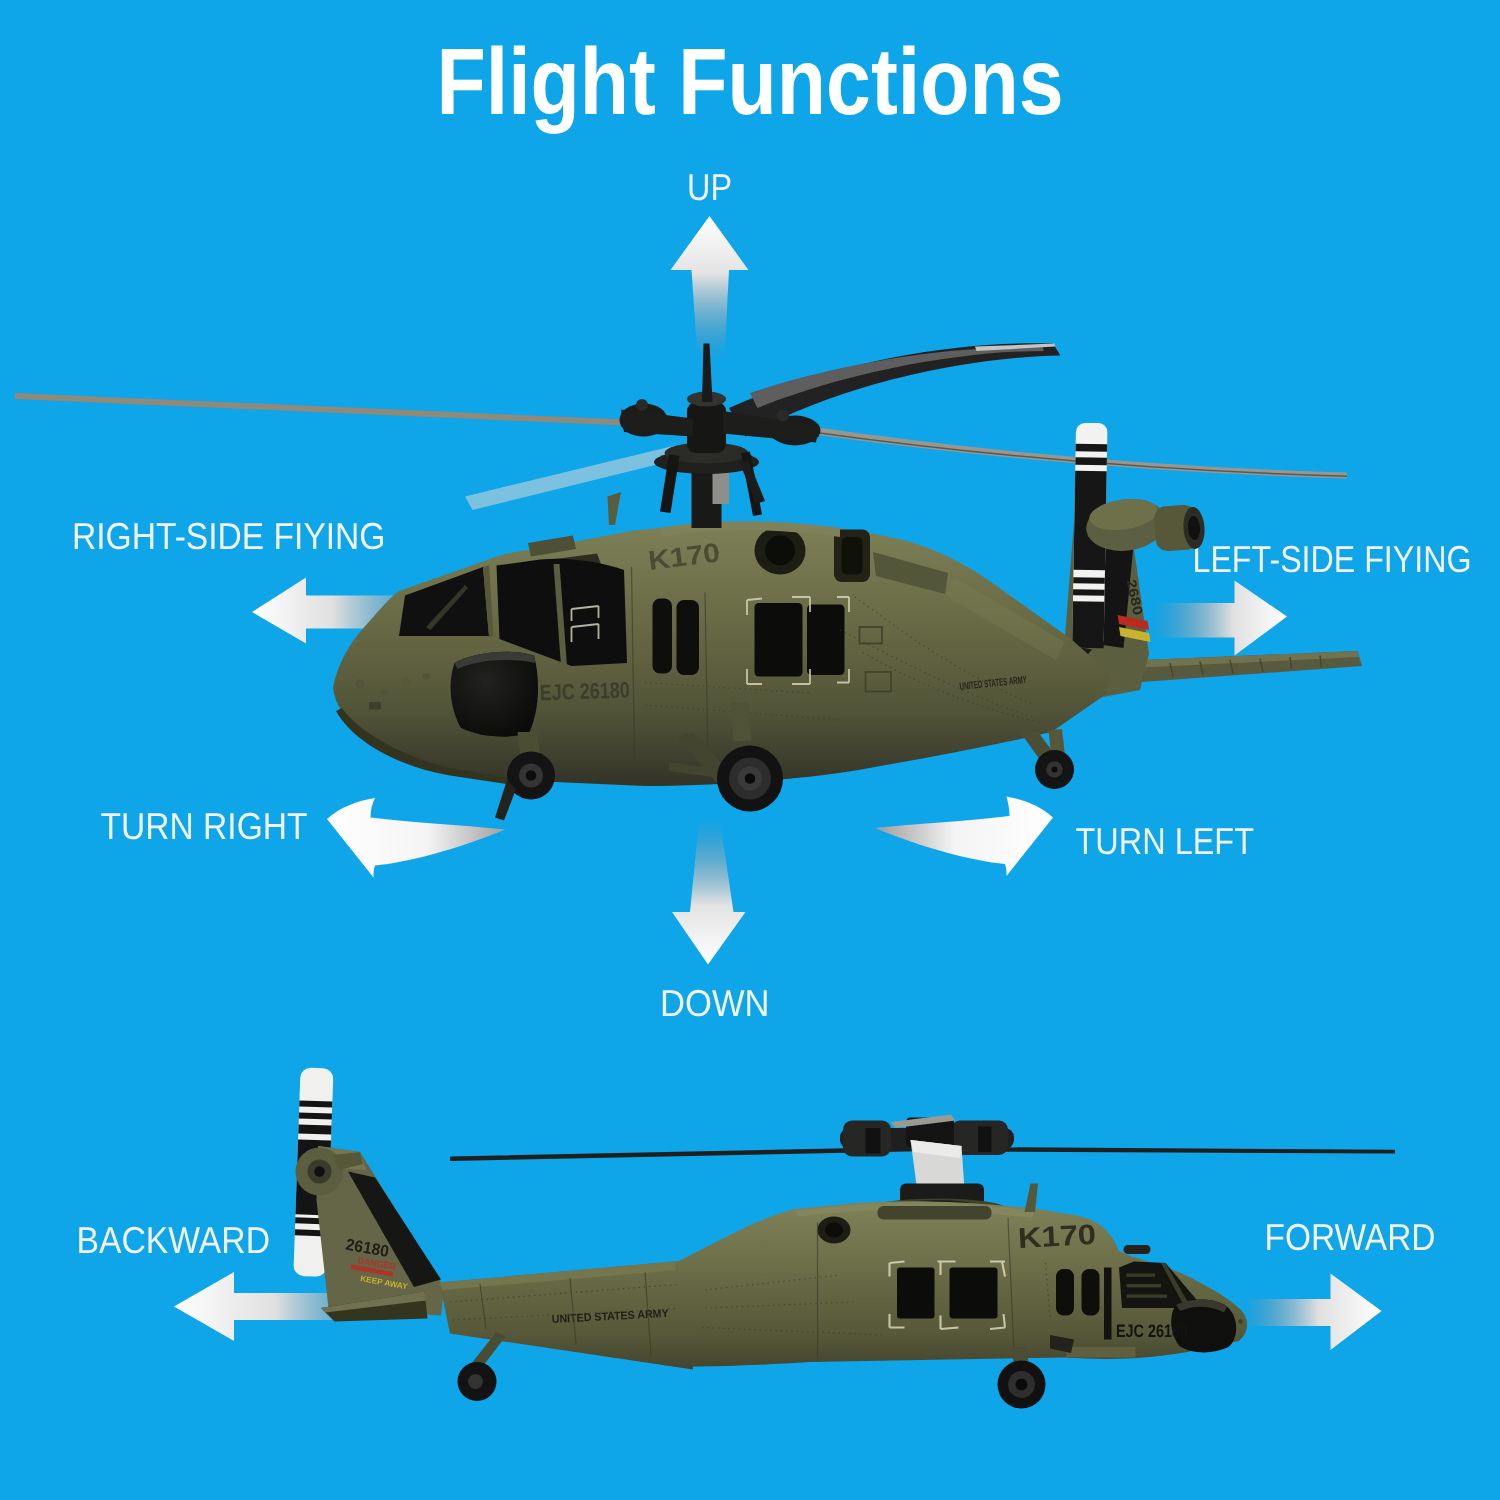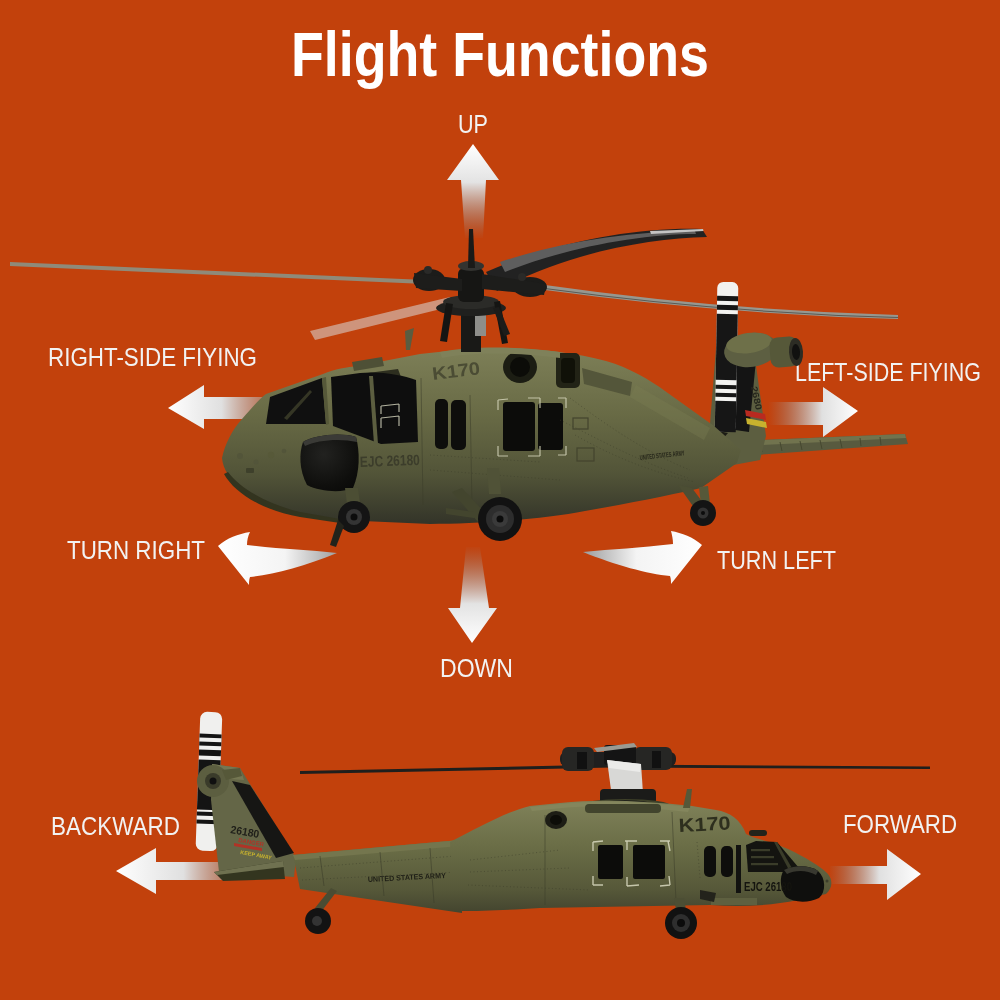--- a/index.html
+++ b/index.html
@@ -1,16 +1,16 @@
 <!DOCTYPE html>
 <html><head>
 <meta charset="utf-8">
 <style>
   html,body{margin:0;padding:0;}
-  #page{position:relative;width:1000px;height:1000px;background:#c2410c;overflow:hidden;
+  #page{position:relative;width:1000px;height:1000px;background:#0ea5e9;overflow:hidden;
         font-family:"Liberation Sans", sans-serif;}
   svg{position:absolute;left:0;top:0;}
 </style>
 </head>
 <body>
 <div id="page">
 <svg width="1000" height="1000" viewBox="0 0 1000 1000">
 <defs>
   <linearGradient id="gUp" x1="0" y1="144" x2="0" y2="240" gradientUnits="userSpaceOnUse">
     <stop offset="0" stop-color="#ffffff"></stop>

